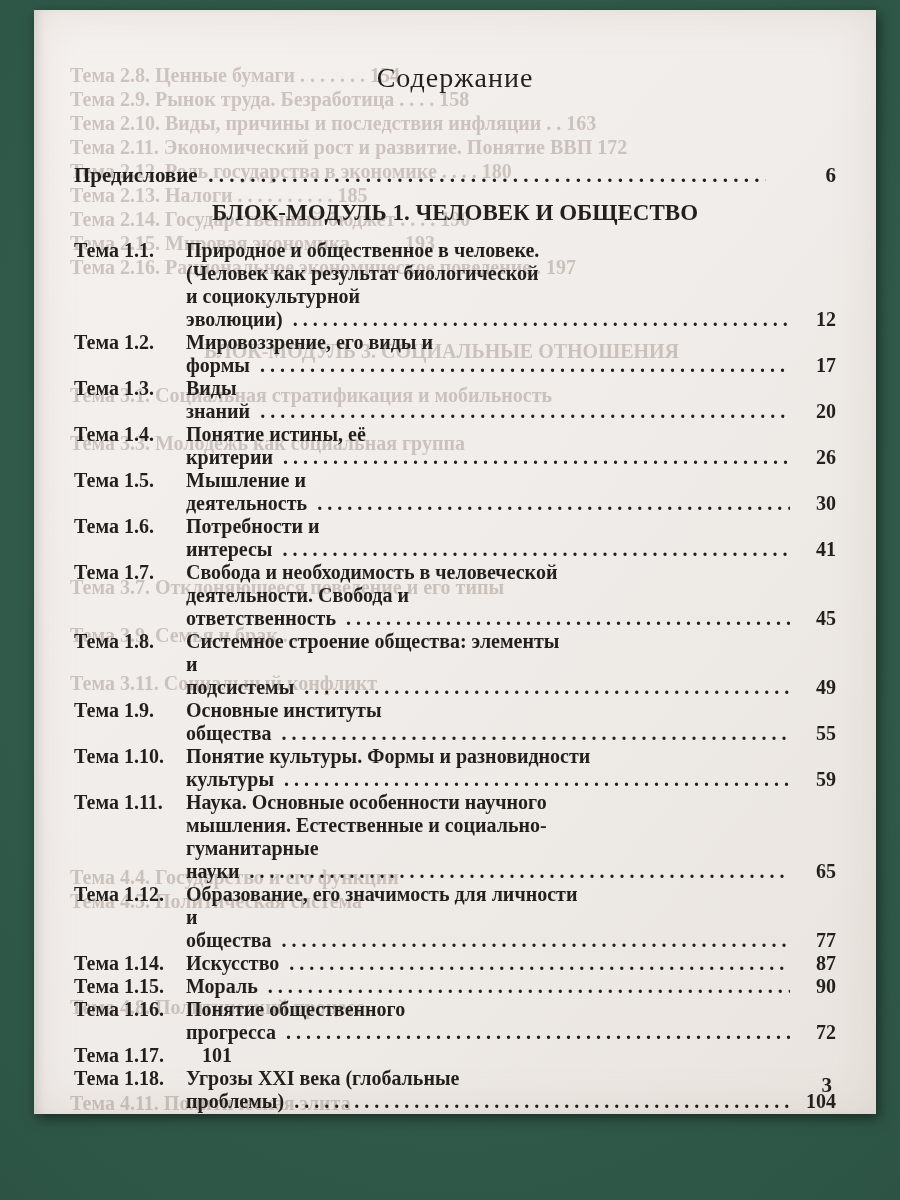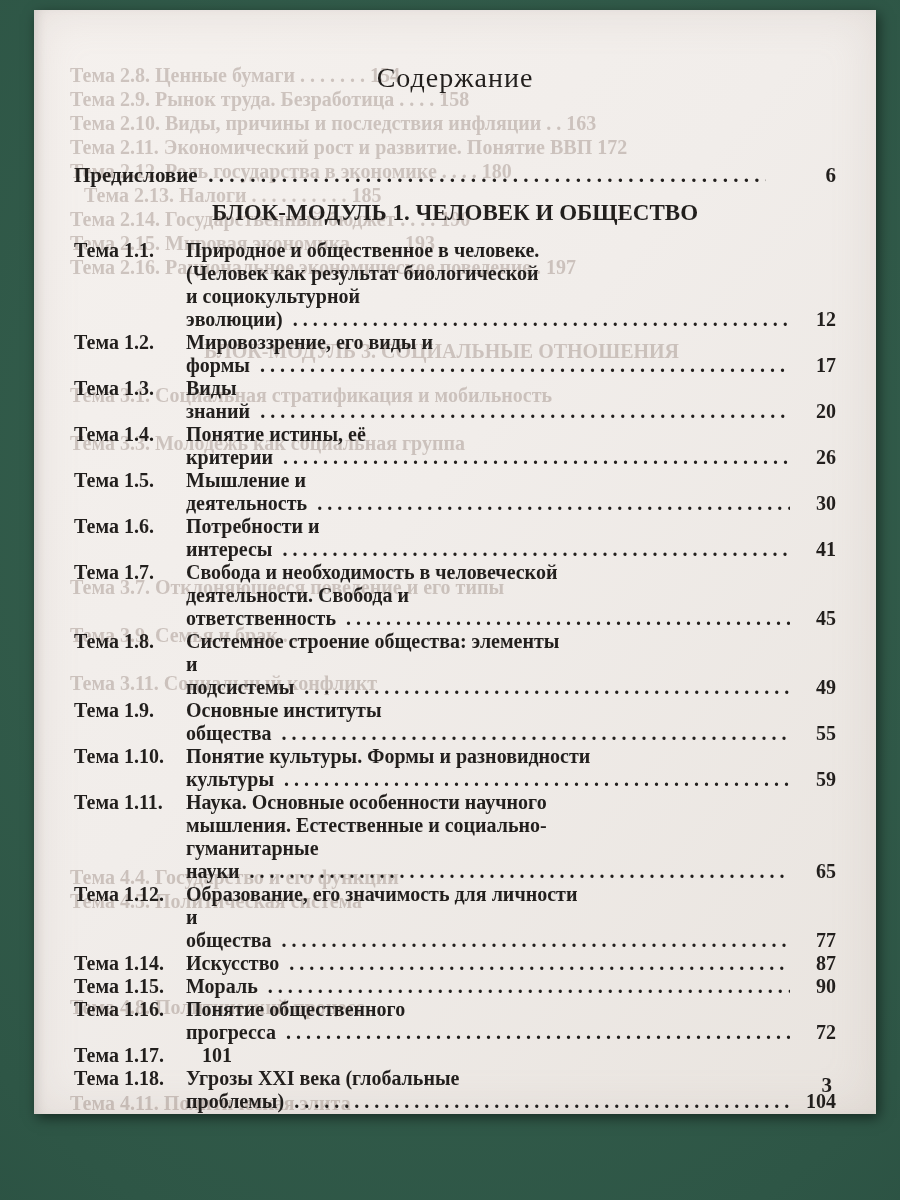--- a/index.html
+++ b/index.html
@@ -43,21 +43,21 @@
 
 <div class="frame">
   <div class="page">
 
     <div class="ghost-layer">
         <div class="ghost" style="top: 54px; left: 36px;">Тема 2.8.  Ценные бумаги  .  .  .  .  .  .  .  154</div>
         <div class="ghost" style="top: 78px; left: 36px;">Тема 2.9.  Рынок труда. Безработица  .  .  .  .  158</div>
         <div class="ghost" style="top: 102px; left: 36px;">Тема 2.10.  Виды, причины и последствия инфляции  .  .  163</div>
         <div class="ghost" style="top: 126px; left: 36px;">Тема 2.11.  Экономический рост и развитие. Понятие ВВП   172</div>
         <div class="ghost" style="top: 150px; left: 36px;">Тема 2.12.  Роль государства в экономике  .  .  .  .  180</div>
-        <div class="ghost" style="top: 174px; left: 36px; margin-left: 14px;">Тема 2.13.  Налоги  .  .  .  .  .  .  .  .  .  .  185</div>
+        <div class="ghost" style="top: 174px; left: 36px;">Тема 2.13.  Налоги  .  .  .  .  .  .  .  .  .  .  185</div>
         <div class="ghost" style="top: 198px; left: 36px;">Тема 2.14.  Государственный бюджет  .  .  .  .  190</div>
         <div class="ghost" style="top: 222px; left: 36px;">Тема 2.15.  Мировая экономика  .  .  .  .  .  193</div>
         <div class="ghost" style="top: 246px; left: 36px;">Тема 2.16.  Рациональное экономическое поведение  .  197</div>
         <div class="ghost" style="top: 330px; left: 170px;">БЛОК-МОДУЛЬ 3. СОЦИАЛЬНЫЕ ОТНОШЕНИЯ</div>
         <div class="ghost" style="top: 374px; left: 36px;">Тема 3.1.  Социальная стратификация и мобильность</div>
         <div class="ghost" style="top: 422px; left: 36px;">Тема 3.3.  Молодёжь как социальная группа</div>
         <div class="ghost" style="top: 566px; left: 36px;">Тема 3.7.  Отклоняющееся поведение и его типы</div>
         <div class="ghost" style="top: 614px; left: 36px;">Тема 3.9.  Семья и брак  .  .  .  .  .  .  .  .</div>
         <div class="ghost" style="top: 662px; left: 36px;">Тема 3.11.  Социальный конфликт</div>
         <div class="ghost" style="top: 856px; left: 36px;">Тема 4.4.  Государство и его функции</div>

